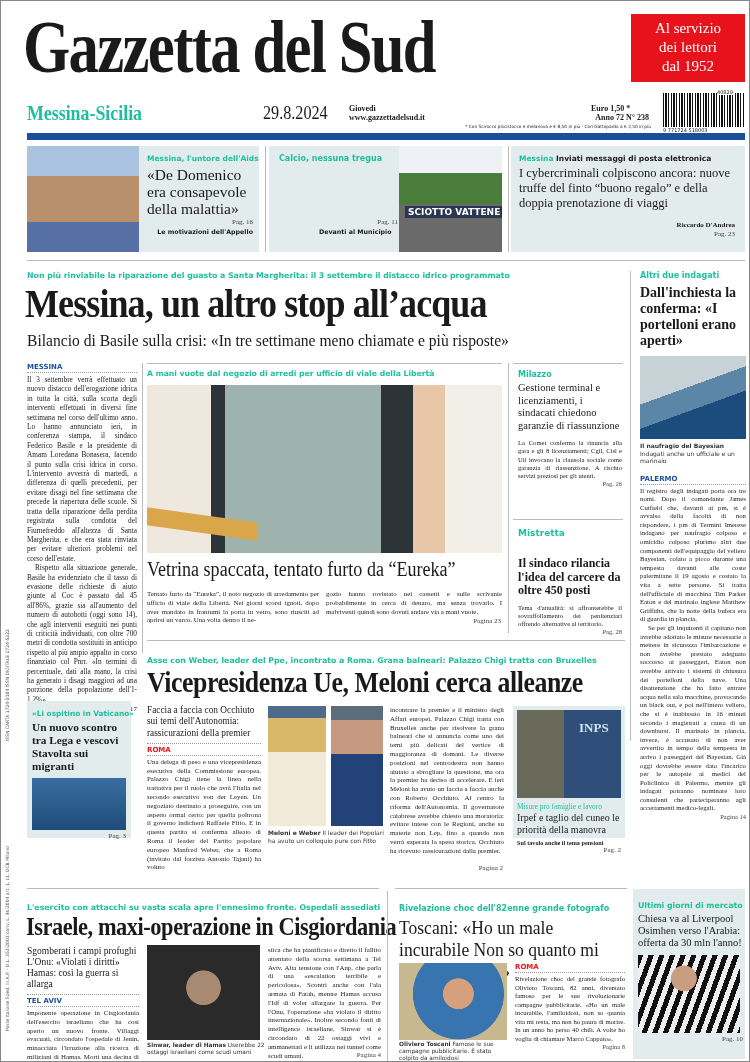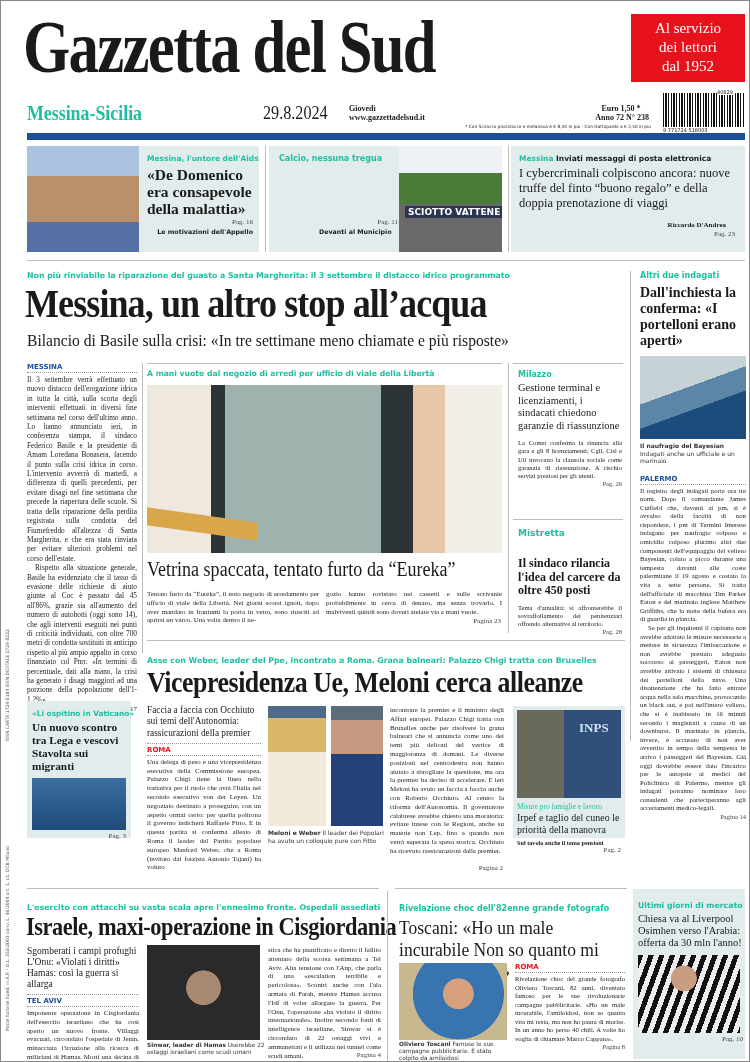--- a/index.html
+++ b/index.html
@@ -21,49 +21,49 @@
 <div class="abs serif" style="left:22px;top:4px;font-size:74px;font-weight:bold;letter-spacing:-2px;line-height:84px;transform:scaleX(0.82);transform-origin:left;white-space:nowrap;color:#1a1a1a">Gazzetta del Sud</div>
 <div class="abs serif" style="left:630px;top:13px;width:114px;height:68px;background:#e8121c;color:#fff;text-align:center;font-size:15px;line-height:19px;padding-top:5px">
   <div>Al servizio</div>
   <div>dei lettori</div>
   <div>dal 1952</div>
 </div>
 <div class="abs serif" style="left:26px;top:100px;font-size:21px;font-weight:bold;color:#1ebfa0;transform:scaleX(0.85);transform-origin:left;white-space:nowrap">Messina-Sicilia</div>
 <div class="abs serif" style="left:262px;top:101px;font-size:19px;transform:scaleX(0.85);transform-origin:left">29.8.2024</div>
 <div class="abs serif" style="left:348px;top:103px;font-size:8px;font-weight:bold">Giovedì</div>
 <div class="abs serif" style="left:348px;top:112px;font-size:8px;font-weight:bold">www.gazzettadelsud.it</div>
-<div class="abs serif" style="left:590px;top:103px;font-size:8px;font-weight:bold;width:60px;text-align:center">Euro 1,50 *</div>
+<div class="abs serif" style="left:590px;top:103px;font-size:8px;font-weight:bold;width:60px;text-align:left">Euro 1,50 *</div>
 <div class="abs serif" style="left:570px;top:112px;font-size:8px;font-weight:bold;width:78px;text-align:right">Anno 72 N° 238</div>
 <div class="abs sans" style="left:385px;top:123px;font-size:4.3px;width:265px;text-align:right;white-space:nowrap">* Con Scirocco piscistocco e melanova e € 8,50 in più - Con Gattopardo a € 2,50 in più</div>
 <div class="abs" style="left:662px;top:92px;width:82px;height:34px;background:repeating-linear-gradient(90deg,#111 0 1px,#fff 1px 2px,#111 2px 4px,#fff 4px 5px,#111 5px 6px,#fff 6px 8px)"></div>
 <div class="abs sans" style="left:716px;top:88px;font-size:5px;background:#fff">40829</div>
 <div class="abs sans" style="left:662px;top:126px;font-size:5px;background:#fff;white-space:nowrap">9 771724 518003</div>
 <div class="abs" style="left:26px;top:132px;width:718px;height:7px;background:#1a4f9c"></div>
 
 <div class="abs" style="left:26px;top:145px;width:232px;height:106px;background:#e3ecec">
   <div class="abs img" style="left:0;top:0;width:112px;height:106px;background:linear-gradient(#aac3e0 0 28%,#b8906c 28% 72%,#5670a6 72%)"></div>
   <div class="abs kicker" style="left:120px;top:8px;font-size:7.5px;white-space:nowrap">Messina, l'untore dell'Aids</div>
-  <div class="abs serif" style="left:120px;top:20px;width:110px;font-size:15.5px;font-weight:bold;line-height:17px">«De Domenico era consapevole della malattia»</div>
+  <div class="abs serif" style="left:120px;top:20px;width:110px;font-size:15.5px;font-weight:normal;line-height:17px">«De Domenico era consapevole della malattia»</div>
   <div class="abs pg" style="right:6px;top:72px">Pag. 16</div>
   <div class="abs sans" style="right:6px;top:82px;font-size:6.3px;font-weight:bold;white-space:nowrap">Le motivazioni dell'Appello</div>
 </div>
 <div class="vr" style="left:264px;top:145px;height:106px"></div>
 <div class="abs" style="left:268px;top:145px;width:233px;height:106px;background:#e3ecec">
   <div class="abs kicker" style="left:10px;top:8px;font-size:8px;white-space:nowrap">Calcio, nessuna tregua</div>
   <div class="abs pg" style="left:95px;top:72px;width:34px">Pag. 11</div>
   <div class="abs sans" style="left:50px;top:82px;font-size:6.3px;font-weight:bold;white-space:nowrap">Devanti al Municipio</div>
   <div class="abs img" style="left:130px;top:0;width:103px;height:106px;background:linear-gradient(#eef2f6 0 25%,#4a7c3a 25% 55%,#6a6a6a 55%)">
     <div class="abs sans" style="left:6px;top:60px;font-size:9px;font-weight:bold;color:#fff;background:#2c3550;padding:1px 3px;white-space:nowrap">SCIOTTO VATTENE</div>
   </div>
 </div>
 <div class="vr" style="left:507px;top:145px;height:106px"></div>
 <div class="abs" style="left:510px;top:145px;width:234px;height:106px;background:#e3ecec">
   <div class="abs sans" style="left:8px;top:8px;font-size:7.5px;font-weight:bold;white-space:nowrap"><span style="color:#1ebfa0">Messina</span> <span>Inviati messaggi di posta elettronica</span></div>
   <div class="abs serif" style="left:8px;top:20px;width:224px;font-size:12.5px;line-height:15px">I cybercriminali colpiscono ancora: nuove truffe del finto “buono regalo” e della doppia prenotazione di viaggi</div>
-  <div class="abs serif" style="right:19px;top:75px;font-size:7px;font-weight:bold">Riccardo D'Andrea</div>
+  <div class="abs serif" style="right:10px;top:75px;font-size:7px;font-weight:bold">Riccardo D'Andrea</div>
   <div class="abs pg" style="right:10px;top:84px">Pag. 23</div>
 </div>
 <div class="hr" style="left:26px;top:259px;width:718px"></div>
 
 <div class="abs kicker" style="left:26px;top:270px;font-size:7.8px;white-space:nowrap">Non più rinviabile la riparazione del guasto a Santa Margherita: il 3 settembre il distacco idrico programmato</div>
 <div class="abs serif" style="left:24px;top:280px;font-size:40px;font-weight:bold;letter-spacing:-1px;line-height:46px;transform:scaleX(0.9);transform-origin:left;white-space:nowrap">Messina, un altro stop all’acqua</div>
 <div class="abs serif" style="left:26px;top:329px;font-size:17.5px;transform:scaleX(0.89);transform-origin:left;white-space:nowrap">Bilancio di Basile sulla crisi: «In tre settimane meno chiamate e più risposte»</div>
 
 <div class="abs" style="left:26px;top:362px;width:110px">
   <div class="label">MESSINA</div>

